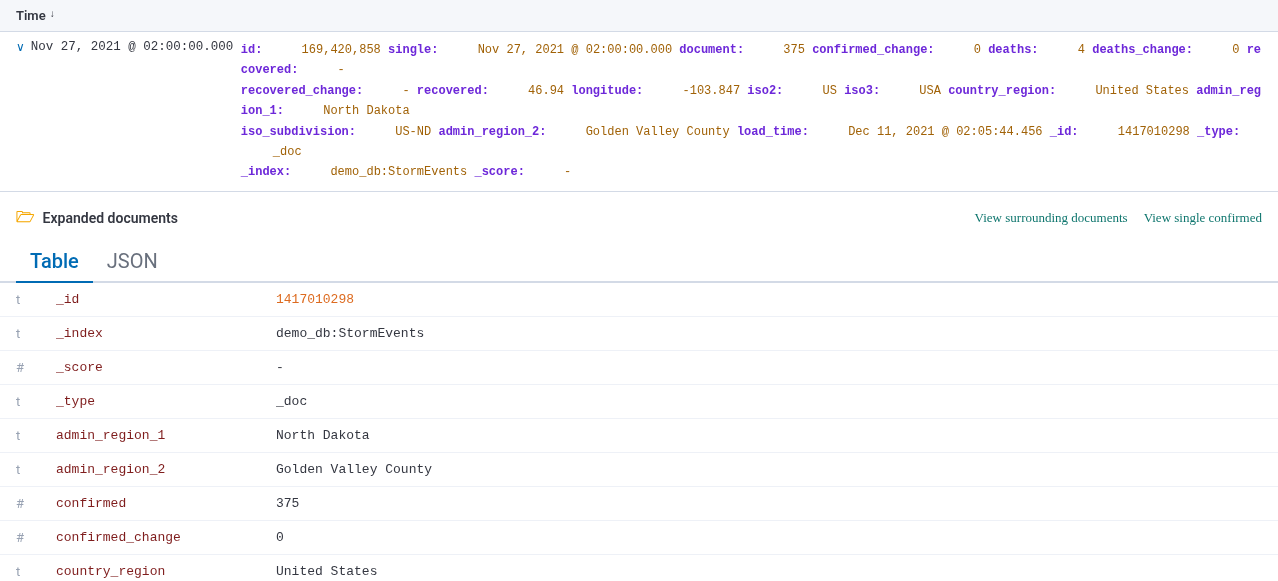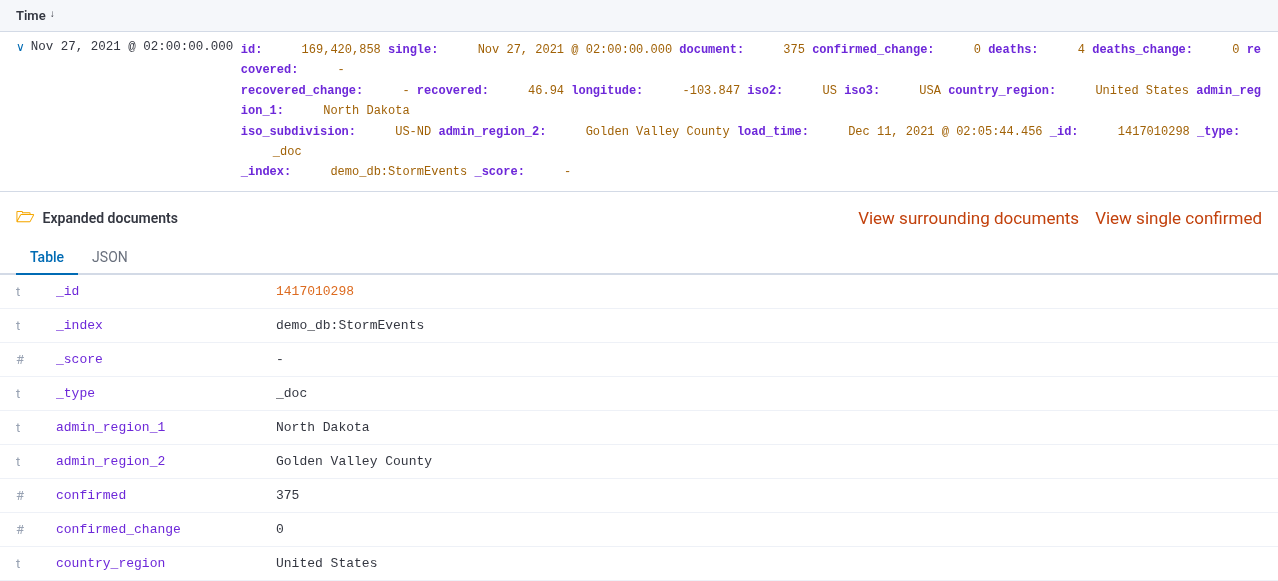--- a/index.html
+++ b/index.html
@@ -109,38 +109,39 @@
       color: #f5a700;
       font-size: 15px;
     }
 
     .doc-links {
       display: flex;
       gap: 16px;
     }
 
     .doc-link {
-      color: #c2410c;
+      color: #0f766e;
       text-decoration: none;
-      font-size: 17px;
+      font-size: 13px;
       cursor: pointer;
+      font-family: Liberation Serif, serif;
     }
 
     
     .tabs {
       display: flex;
       border-bottom: 2px solid #d3dae6;
       padding: 0 16px;
       margin-bottom: 0;
     }
 
     .tab {
       padding: 8px 14px;
       cursor: pointer;
-      font-size: 14px;
+      font-size: 20px;
       color: #69707d;
       border-bottom: 2px solid transparent;
       margin-bottom: -2px;
     }
 
     .tab.active {
       color: #006bb4;
       border-bottom: 2px solid #006bb4;
       font-weight: 500;
     }
@@ -163,21 +164,21 @@
 
     .td-type {
       width: 24px;
       color: #98a2b3;
       font-size: 11px;
       padding-left: 24px;
     }
 
     .td-field {
       width: 220px;
-      color: #6d28d9;
+      color: #7f1d1d;
       font-family: 'Courier New', monospace;
     }
 
     .td-value {
       color: #343741;
       font-family: 'Courier New', monospace;
     }
 
     .td-value.orange {
       color: #dd6b20;

